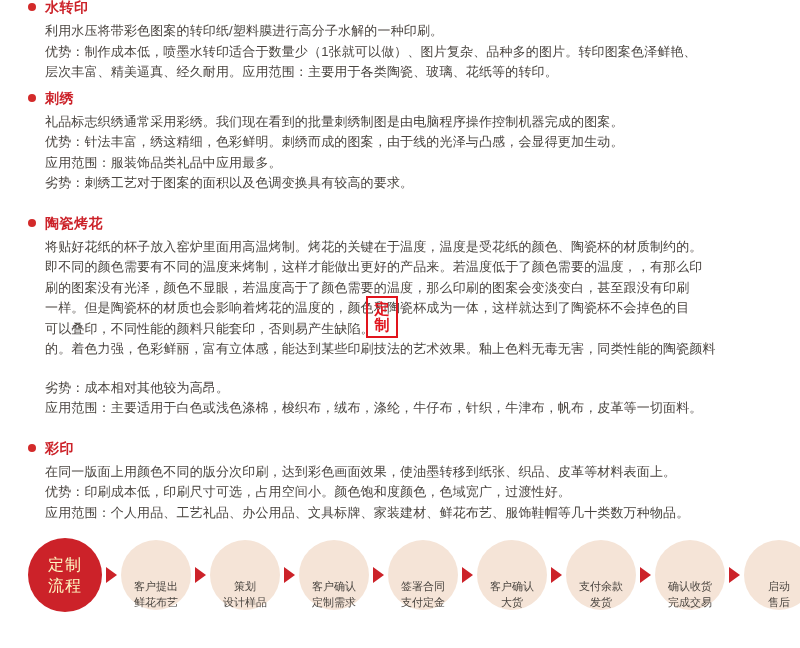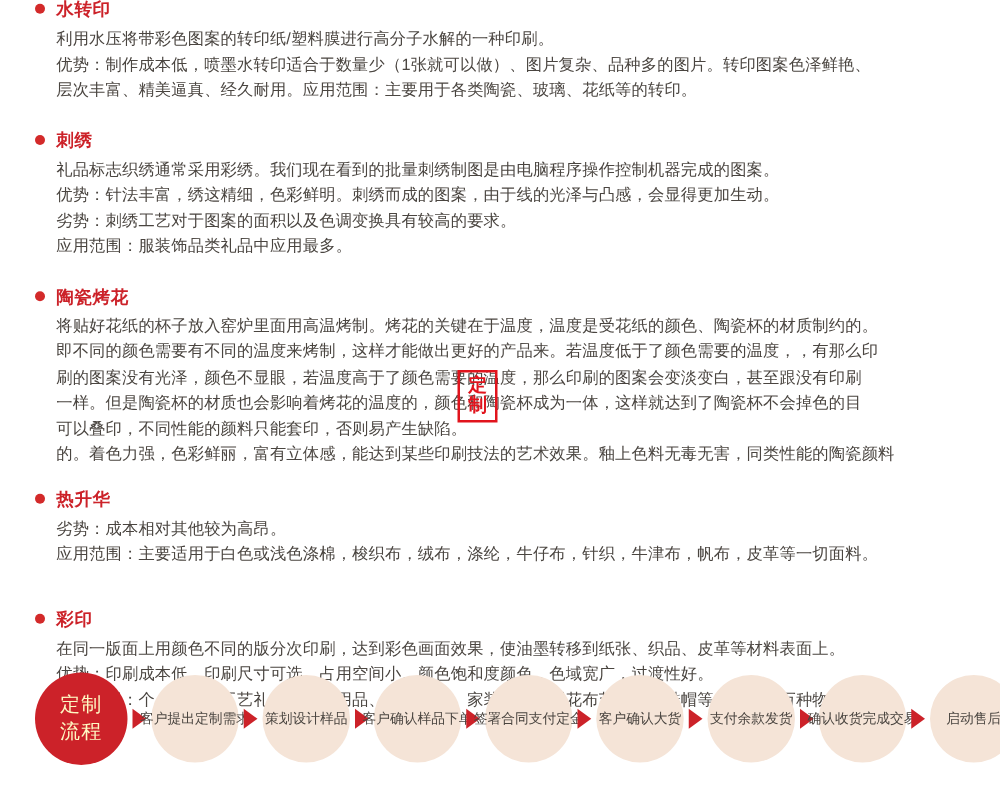--- a/index.html
+++ b/index.html
@@ -124,23 +124,23 @@
     margin: 0 4px;
     flex: 0 0 auto;
   }
   .step {
     width: 70px;
     height: 70px;
     border-radius: 50%;
     background: #f5e4d7;
     color: #4a4540;
     display: flex;
-    flex-direction: row;
-    align-items: center;
-    justify-content: center;
+    flex-direction: column;
+    align-items: center;
+    justify-content: flex-end;
     font-size: 11px;
     line-height: 16px;
     flex: 0 0 auto;
     text-align: center;
   }
   .step span { display: block; white-space: nowrap; }
 </style>
 </head>
 <body>
 
@@ -151,60 +151,56 @@
       <span class="bullet"></span>
       <span class="sec-title">水转印</span>
     </div>
     <div class="sec-body">
       <div class="line">利用水压将带彩色图案的转印纸/塑料膜进行高分子水解的一种印刷。</div>
       <div class="line">优势：制作成本低，喷墨水转印适合于数量少（1张就可以做）、图片复杂、品种多的图片。转印图案色泽鲜艳、</div>
       <div class="line">层次丰富、精美逼真、经久耐用。应用范围：主要用于各类陶瓷、玻璃、花纸等的转印。</div>
     </div>
   </div>
 
-  <div class="section" style="margin-top:22px">
+  <div class="section" style="margin-top:8px">
     <div class="sec-head">
       <span class="bullet"></span>
       <span class="sec-title">刺绣</span>
     </div>
     <div class="sec-body">
       <div class="line">礼品标志织绣通常采用彩绣。我们现在看到的批量刺绣制图是由电脑程序操作控制机器完成的图案。</div>
       <div class="line">优势：针法丰富，绣这精细，色彩鲜明。刺绣而成的图案，由于线的光泽与凸感，会显得更加生动。</div>
+      <div class="line">应用范围：服装饰品类礼品中应用最多。</div>
       <div class="line">劣势：刺绣工艺对于图案的面积以及色调变换具有较高的要求。</div>
-      <div class="line">应用范围：服装饰品类礼品中应用最多。</div>
     </div>
   </div>
 
   <div class="section" style="margin-top:22px">
     <div class="sec-head">
       <span class="bullet"></span>
       <span class="sec-title">陶瓷烤花</span>
     </div>
     <div class="sec-body">
       <div class="line">将贴好花纸的杯子放入窑炉里面用高温烤制。烤花的关键在于温度，温度是受花纸的颜色、陶瓷杯的材质制约的。</div>
       <div class="line">即不同的颜色需要有不同的温度来烤制，这样才能做出更好的产品来。若温度低于了颜色需要的温度，，有那么印</div>
       <div class="line">刷的图案没有光泽，颜色不显眼，若温度高于了颜色需要的温度，那么印刷的图案会变淡变白，甚至跟没有印刷</div>
       <div class="line">一样。但是陶瓷杯的材质也会影响着烤花的温度的，颜色和陶瓷杯成为一体，这样就达到了陶瓷杯不会掉色的目</div>
       <div class="line">可以叠印，不同性能的颜料只能套印，否则易产生缺陷。</div>
       <div class="line">的。着色力强，色彩鲜丽，富有立体感，能达到某些印刷技法的艺术效果。釉上色料无毒无害，同类性能的陶瓷颜料</div>
     </div>
   </div>
 
   <div class="section" style="margin-top:18px">
-    <div class="sec-head">
-      <span class="bullet"></span>
-      <span class="sec-title">热升华</span>
-    </div>
     <div class="sec-body">
       <div class="line">劣势：成本相对其他较为高昂。</div>
       <div class="line">应用范围：主要适用于白色或浅色涤棉，梭织布，绒布，涤纶，牛仔布，针织，牛津布，帆布，皮革等一切面料。</div>
     </div>
   </div>
 
-  <div class="section" style="margin-top:34px">
+  <div class="section" style="margin-top:22px">
     <div class="sec-head">
       <span class="bullet"></span>
       <span class="sec-title">彩印</span>
     </div>
     <div class="sec-body">
       <div class="line">在同一版面上用颜色不同的版分次印刷，达到彩色画面效果，使油墨转移到纸张、织品、皮革等材料表面上。</div>
       <div class="line">优势：印刷成本低，印刷尺寸可选，占用空间小。颜色饱和度颜色，色域宽广，过渡性好。</div>
       <div class="line">应用范围：个人用品、工艺礼品、办公用品、文具标牌、家装建材、鲜花布艺、服饰鞋帽等几十类数万种物品。</div>
     </div>
   </div>
@@ -218,33 +214,33 @@
 
   <div class="flow">
     <div class="flow-badge">
       <span>定制</span>
       <span>流程</span>
     </div>
 
     <div class="arrow"></div>
     <div class="step">
       <span>客户提出</span>
-      <span>定制需求</span>
+      <span>鲜花布艺</span>
     </div>
 
     <div class="arrow"></div>
     <div class="step">
       <span>策划</span>
       <span>设计样品</span>
     </div>
 
     <div class="arrow"></div>
     <div class="step">
       <span>客户确认</span>
-      <span>样品下单</span>
+      <span>定制需求</span>
     </div>
 
     <div class="arrow"></div>
     <div class="step">
       <span>签署合同</span>
       <span>支付定金</span>
     </div>
 
     <div class="arrow"></div>
     <div class="step">

